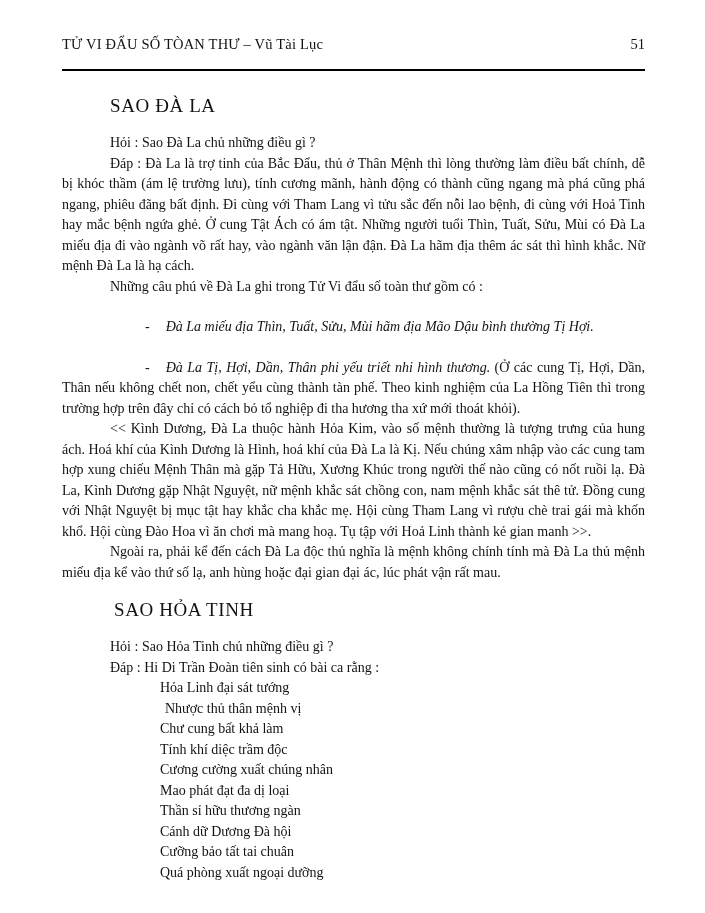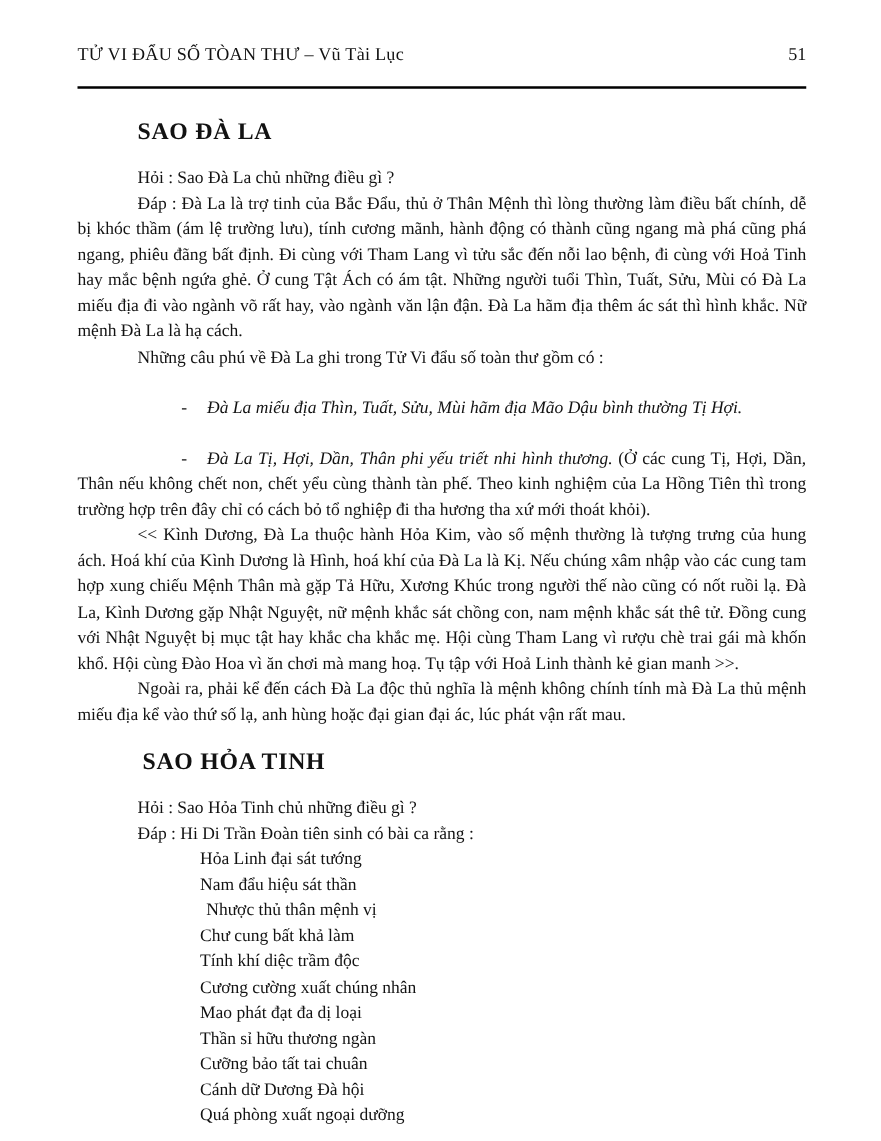--- a/index.html
+++ b/index.html
@@ -27,21 +27,21 @@
     font-size: 14.5px;
   }
   .header-title { letter-spacing: 0.2px; }
   .header-rule {
     border: none;
     border-top: 2px solid #000;
     margin: 16px 0 0 0;
   }
   h1.section-heading {
     font-size: 19px;
-    font-weight: bold;
+    font-weight: normal;
     letter-spacing: 0.6px;
     margin: 24px 0 16px 48px;
     line-height: 22px;
   }
   h1.section-heading.second {
     margin-top: 16px;
     margin-left: 52px;
   }
   p.para {
     font-size: 14px;
@@ -98,25 +98,24 @@
   <p class="para justify">Ngoài ra,  phải kể đến cách Đà La độc thủ nghĩa là mệnh không chính tính mà Đà La thủ mệnh miếu địa kể vào thứ số lạ, anh hùng hoặc đại gian đại ác, lúc phát vận rất mau.</p>
 
   <h1 class="section-heading second">SAO HỎA TINH</h1>
 
   <p class="para">Hỏi : Sao Hỏa Tinh chủ những điều gì ?</p>
 
   <p class="para">Đáp : Hi Di Trần Đoàn tiên sinh có bài ca rằng :</p>
 
   <div class="poem">
     <div class="poem-line">Hỏa Linh đại sát tướng</div>
-    <div class="poem-line">Nam đẩu hiệu sát thần</div>
     <div class="poem-line shift">Nhược thủ thân mệnh vị</div>
     <div class="poem-line">Chư cung bất khả làm</div>
     <div class="poem-line">Tính khí diệc trầm độc</div>
     <div class="poem-line">Cương cường xuất chúng nhân</div>
     <div class="poem-line">Mao phát đạt đa dị loại</div>
     <div class="poem-line">Thần sỉ hữu thương ngàn</div>
+    <div class="poem-line">Cánh dữ Dương Đà hội</div>
     <div class="poem-line">Cưỡng bảo tất tai chuân</div>
-    <div class="poem-line">Cánh dữ Dương Đà hội</div>
     <div class="poem-line">Quá phòng xuất ngoại dưỡng</div>
   </div>
 
 </div>
 
 </body></html>

